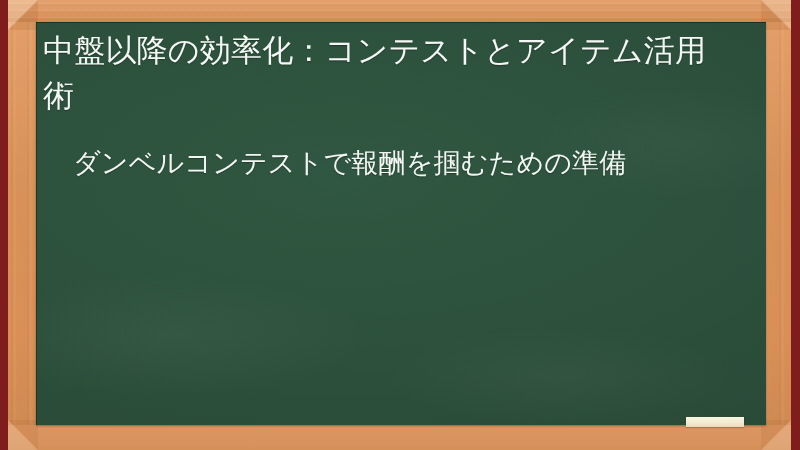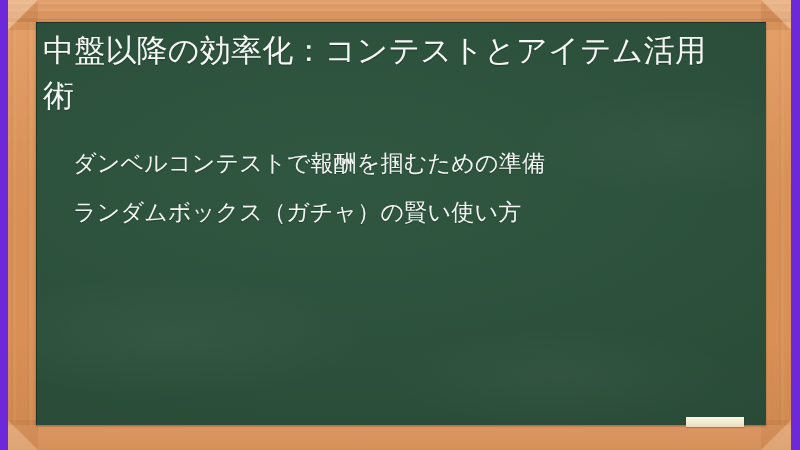--- a/index.html
+++ b/index.html
@@ -12,21 +12,21 @@
     height: 450px;
     overflow: hidden;
     font-family: "Liberation Sans", "DejaVu Sans", sans-serif;
   }
 
   
   .stage {
     position: relative;
     width: 800px;
     height: 450px;
-    background: #6d28d9;
+    background: #7f1d1d;
   }
 
   
   .board-frame {
     position: absolute;
     left: 8px;
     top: 0px;
     width: 783px;
     height: 450px;
     box-sizing: border-box;
@@ -136,21 +136,21 @@
     max-width: 690px;
   }
 
   .board-list {
     list-style: none;
     margin: 21px 0 0 0;
     padding: 0 0 0 30px;
   }
   .board-list li {
     color: #f2f6f3;
-    font-size: 23px;
+    font-size: 27px;
     line-height: 49px;
     font-weight: 400;
     letter-spacing: 0.2px;
     text-shadow: 0 1px 1px rgba(0,0,0,0.28);
     white-space: nowrap;
   }
 
   
   .chalk-stick {
     position: absolute;
@@ -179,21 +179,20 @@
 
     <div class="chalkboard">
       <div class="chalk-dust"></div>
 
       <div class="content">
 
         <h1 class="board-title">中盤以降の効率化：コンテストとアイテム活用術</h1>
 
         <ul class="board-list">
           <li>ダンベルコンテストで報酬を掴むための準備</li>
-          <li>ランダムボックス（ガチャ）の賢い使い方</li>
         </ul>
 
       </div>
     </div>
 
     <div class="chalk-stick"></div>
 
   </div>
 </div>
 

